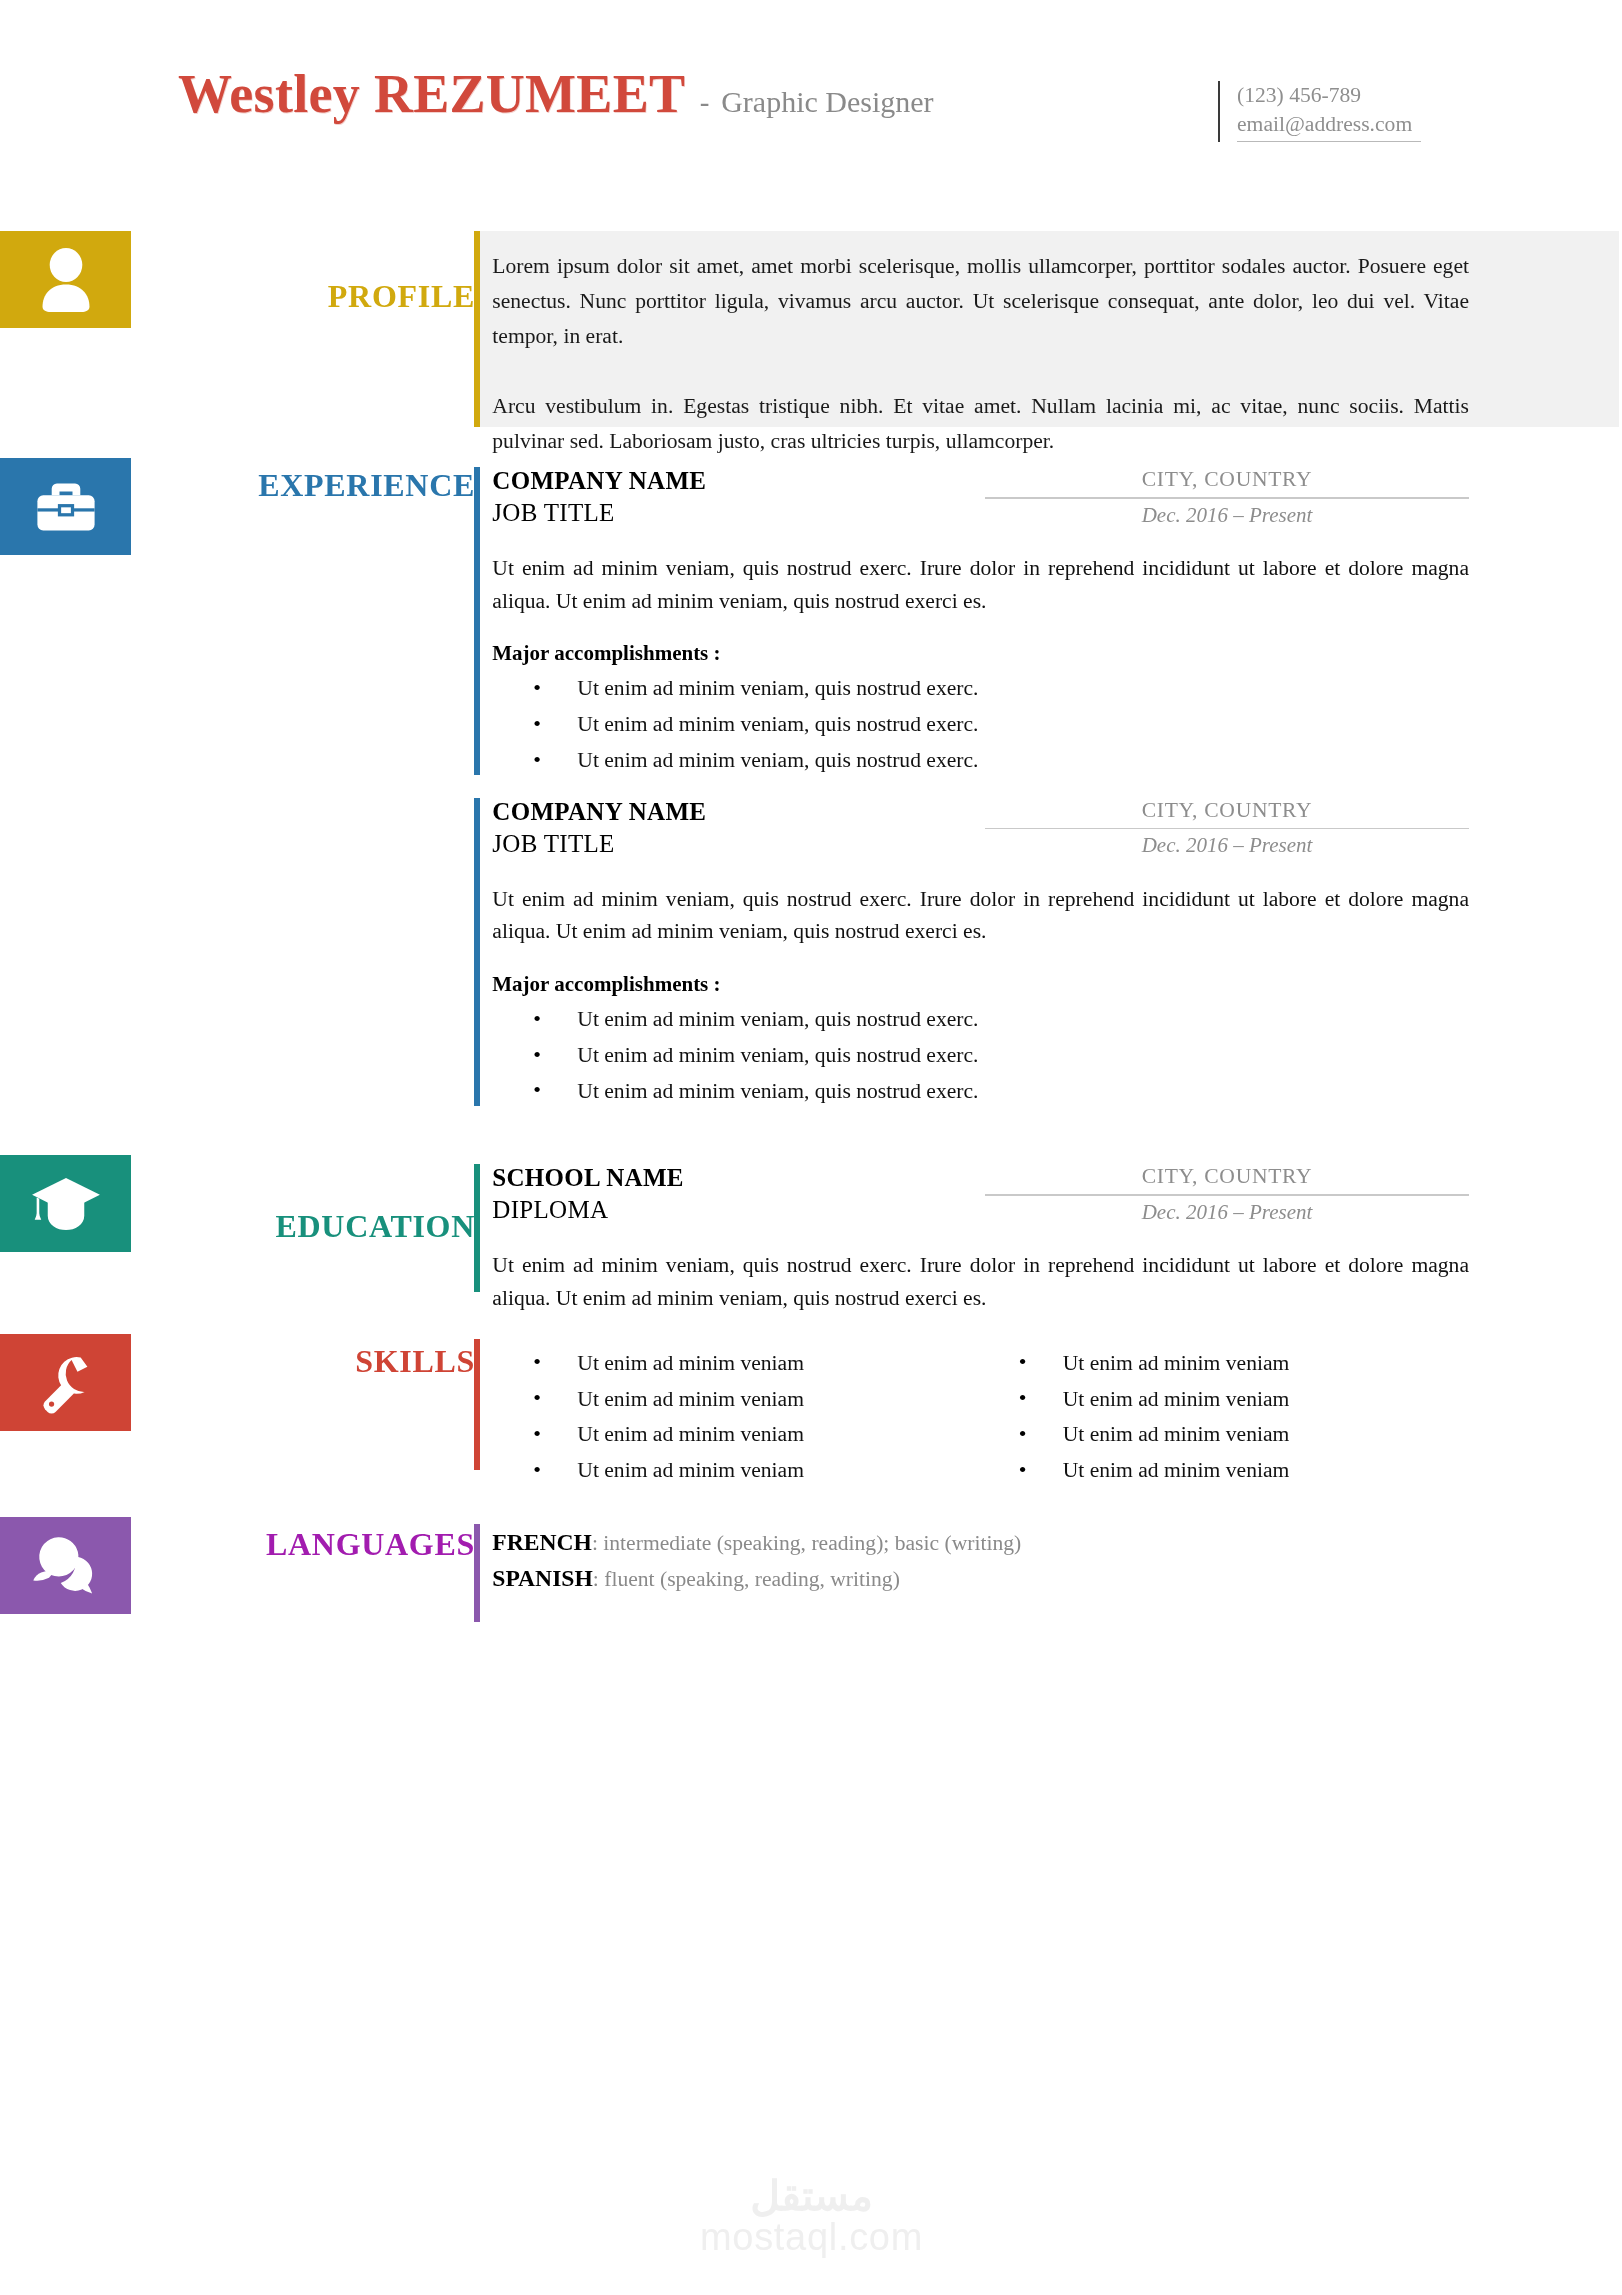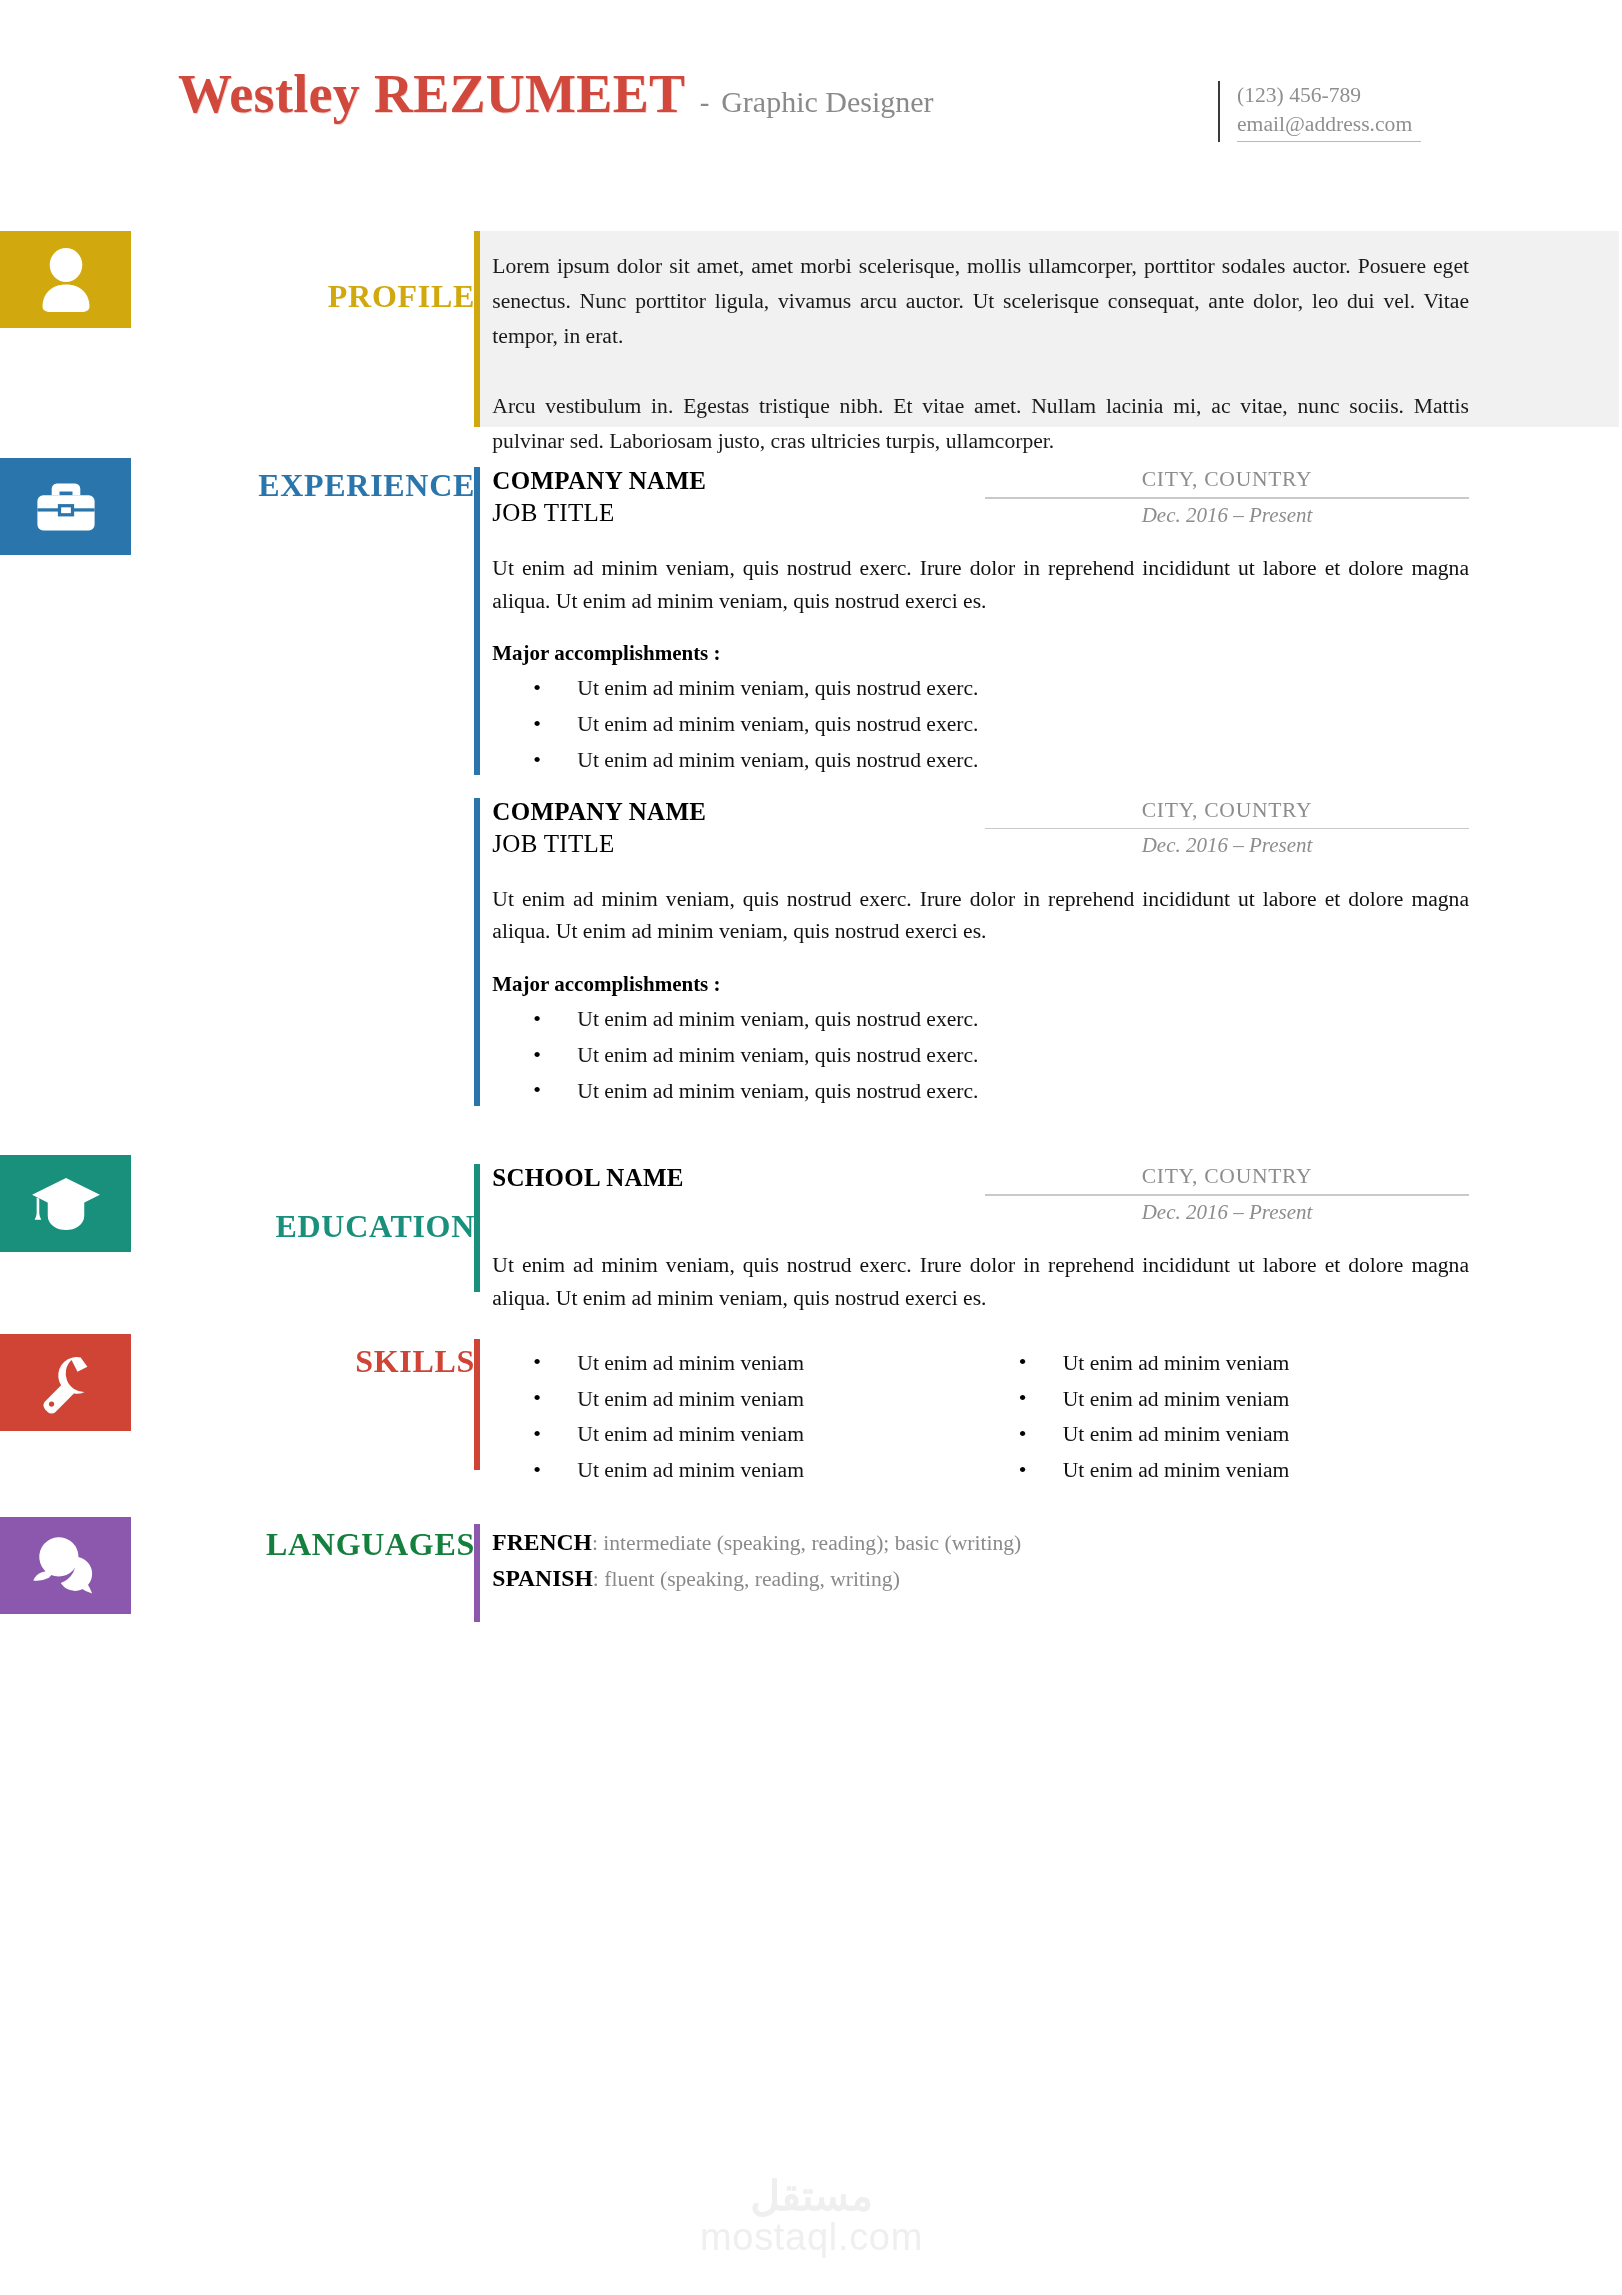--- a/index.html
+++ b/index.html
@@ -171,20 +171,21 @@
         <path d="M54 6 L106 32 L54 58 L2 32 Z" fill="#ffffff"></path>
         <path d="M26 42 L26 64 C26 78 40 86 54 86 C68 86 82 78 82 64 L82 42 L54 56 Z" fill="#ffffff"></path>
         <path d="M9 36 L9 60 q0 4 -3 10 l10 0 q-3 -6 -3 -10 L13 38 Z" fill="#ffffff"></path>
       </svg>
     </div>
     <div class="sec-title" style="top:9.2px; color:#18907C;margin-top:44px;">EDUCATION</div>
     <div class="bar" style="top:9.2px; height:128px; background:#18907C;"></div>
     <div class="content" style="top:9.2px;">
       <div class="entry-head">
         <div class="org">SCHOOL NAME</div>
+        <div class="role">DIPLOMA</div>
         <div class="right-meta">
           <div class="place">CITY, COUNTRY</div>
           <div class="meta-rule"></div>
           <div class="dates">Dec. 2016 – Present</div>
         </div>
       </div>
       <div class="desc">Ut enim ad minim veniam, quis nostrud exerc. Irure dolor in reprehend incididunt ut labore et dolore magna aliqua. Ut enim ad minim veniam, quis nostrud exerci es.</div>
     </div>
   </div>
 
@@ -218,21 +219,21 @@
 
   <div class="section" id="languages" style="top:1517px;">
     <div class="icon-box" style="top:0; background:#8B58AD;">
       <svg width="68" height="63" viewBox="0 0 104 96">
         <path d="M70 26 a30 30 0 1 1 -30 -22 a30 30 0 0 1 30 22 z" fill="#ffffff"></path>
         <path d="M38 52 q-12 2 -24 6 q-8 3 -12 12 q12 2 24 -4 z" fill="#ffffff"></path>
         <path d="M66 34 a26 26 0 0 1 10 50 a26 26 0 0 1 -32 -10 a34 34 0 0 0 22 -40 z" fill="#ffffff"></path>
         <path d="M72 80 q8 6 20 10 q-4 -10 -8 -16 z" fill="#ffffff"></path>
       </svg>
     </div>
-    <div class="sec-title" style="top:9.2px; color:#15803d;">LANGUAGES</div>
+    <div class="sec-title" style="top:9.2px; color:#a21caf;">LANGUAGES</div>
     <div class="bar" style="top:6.5px; height:98px; background:#8B58AD;"></div>
     <div class="content" style="top:7.9px;">
       <div class="lang-line">
         <span class="lname">FRENCH</span><span class="ldesc">: intermediate (speaking, reading); basic (writing)</span>
       </div>
       <div class="lang-line">
         <span class="lname">SPANISH</span><span class="ldesc">: fluent (speaking, reading, writing)</span>
       </div>
     </div>
   </div>

